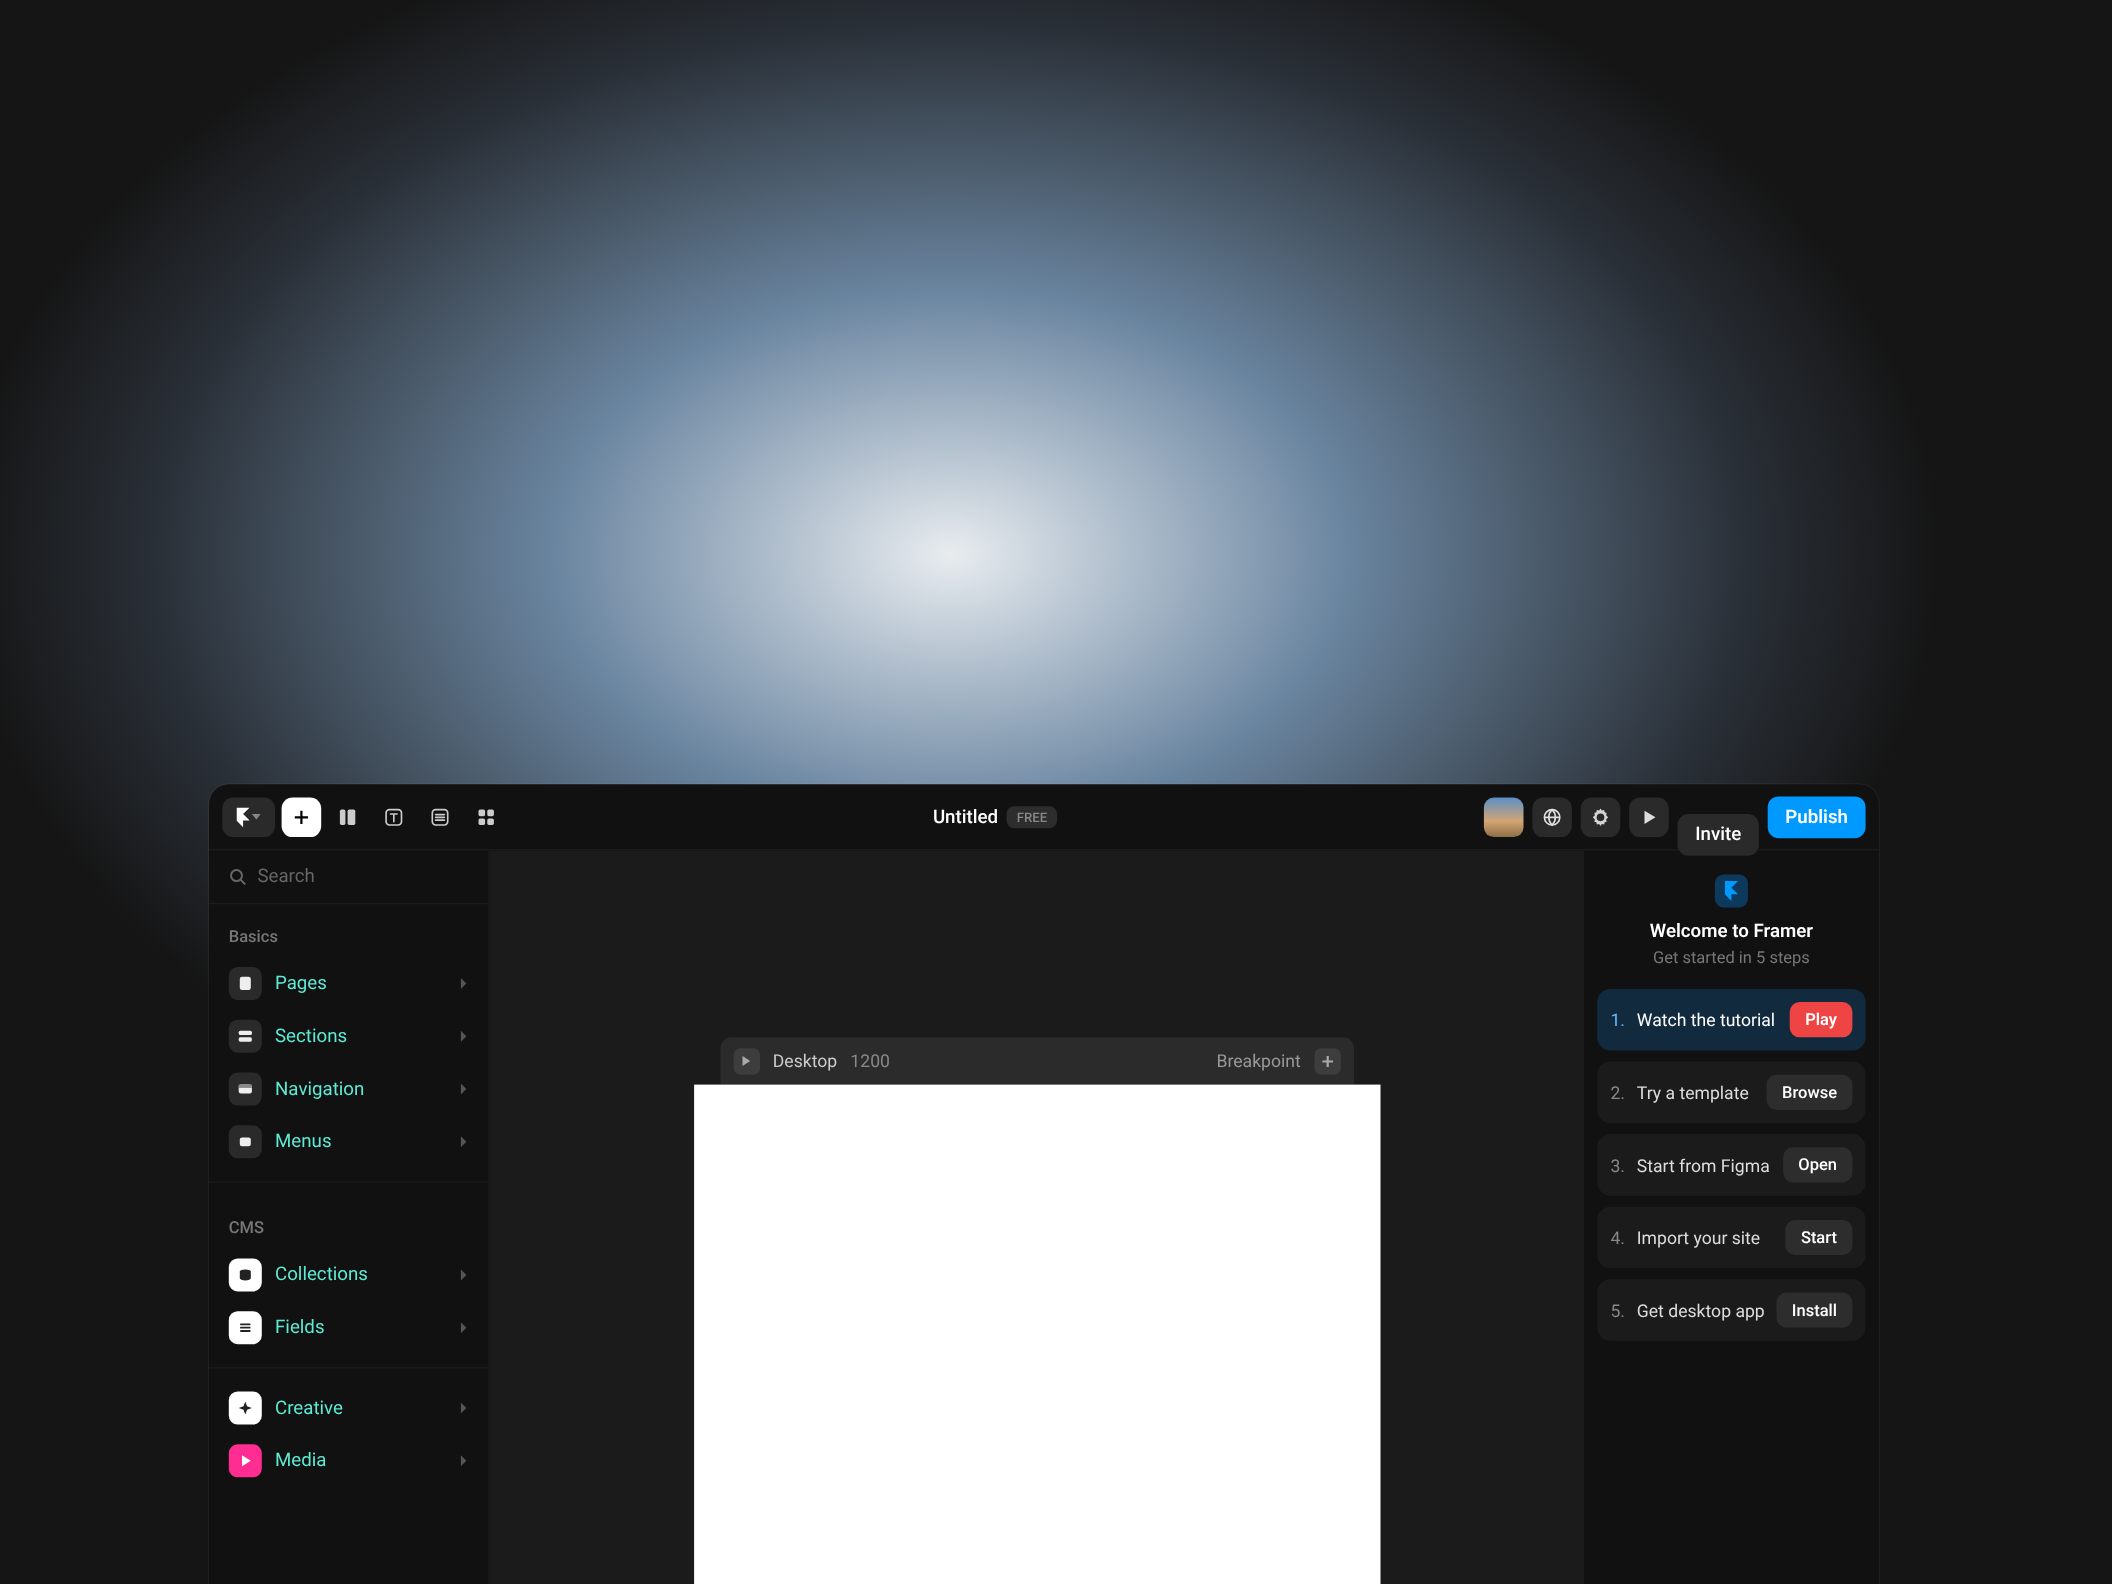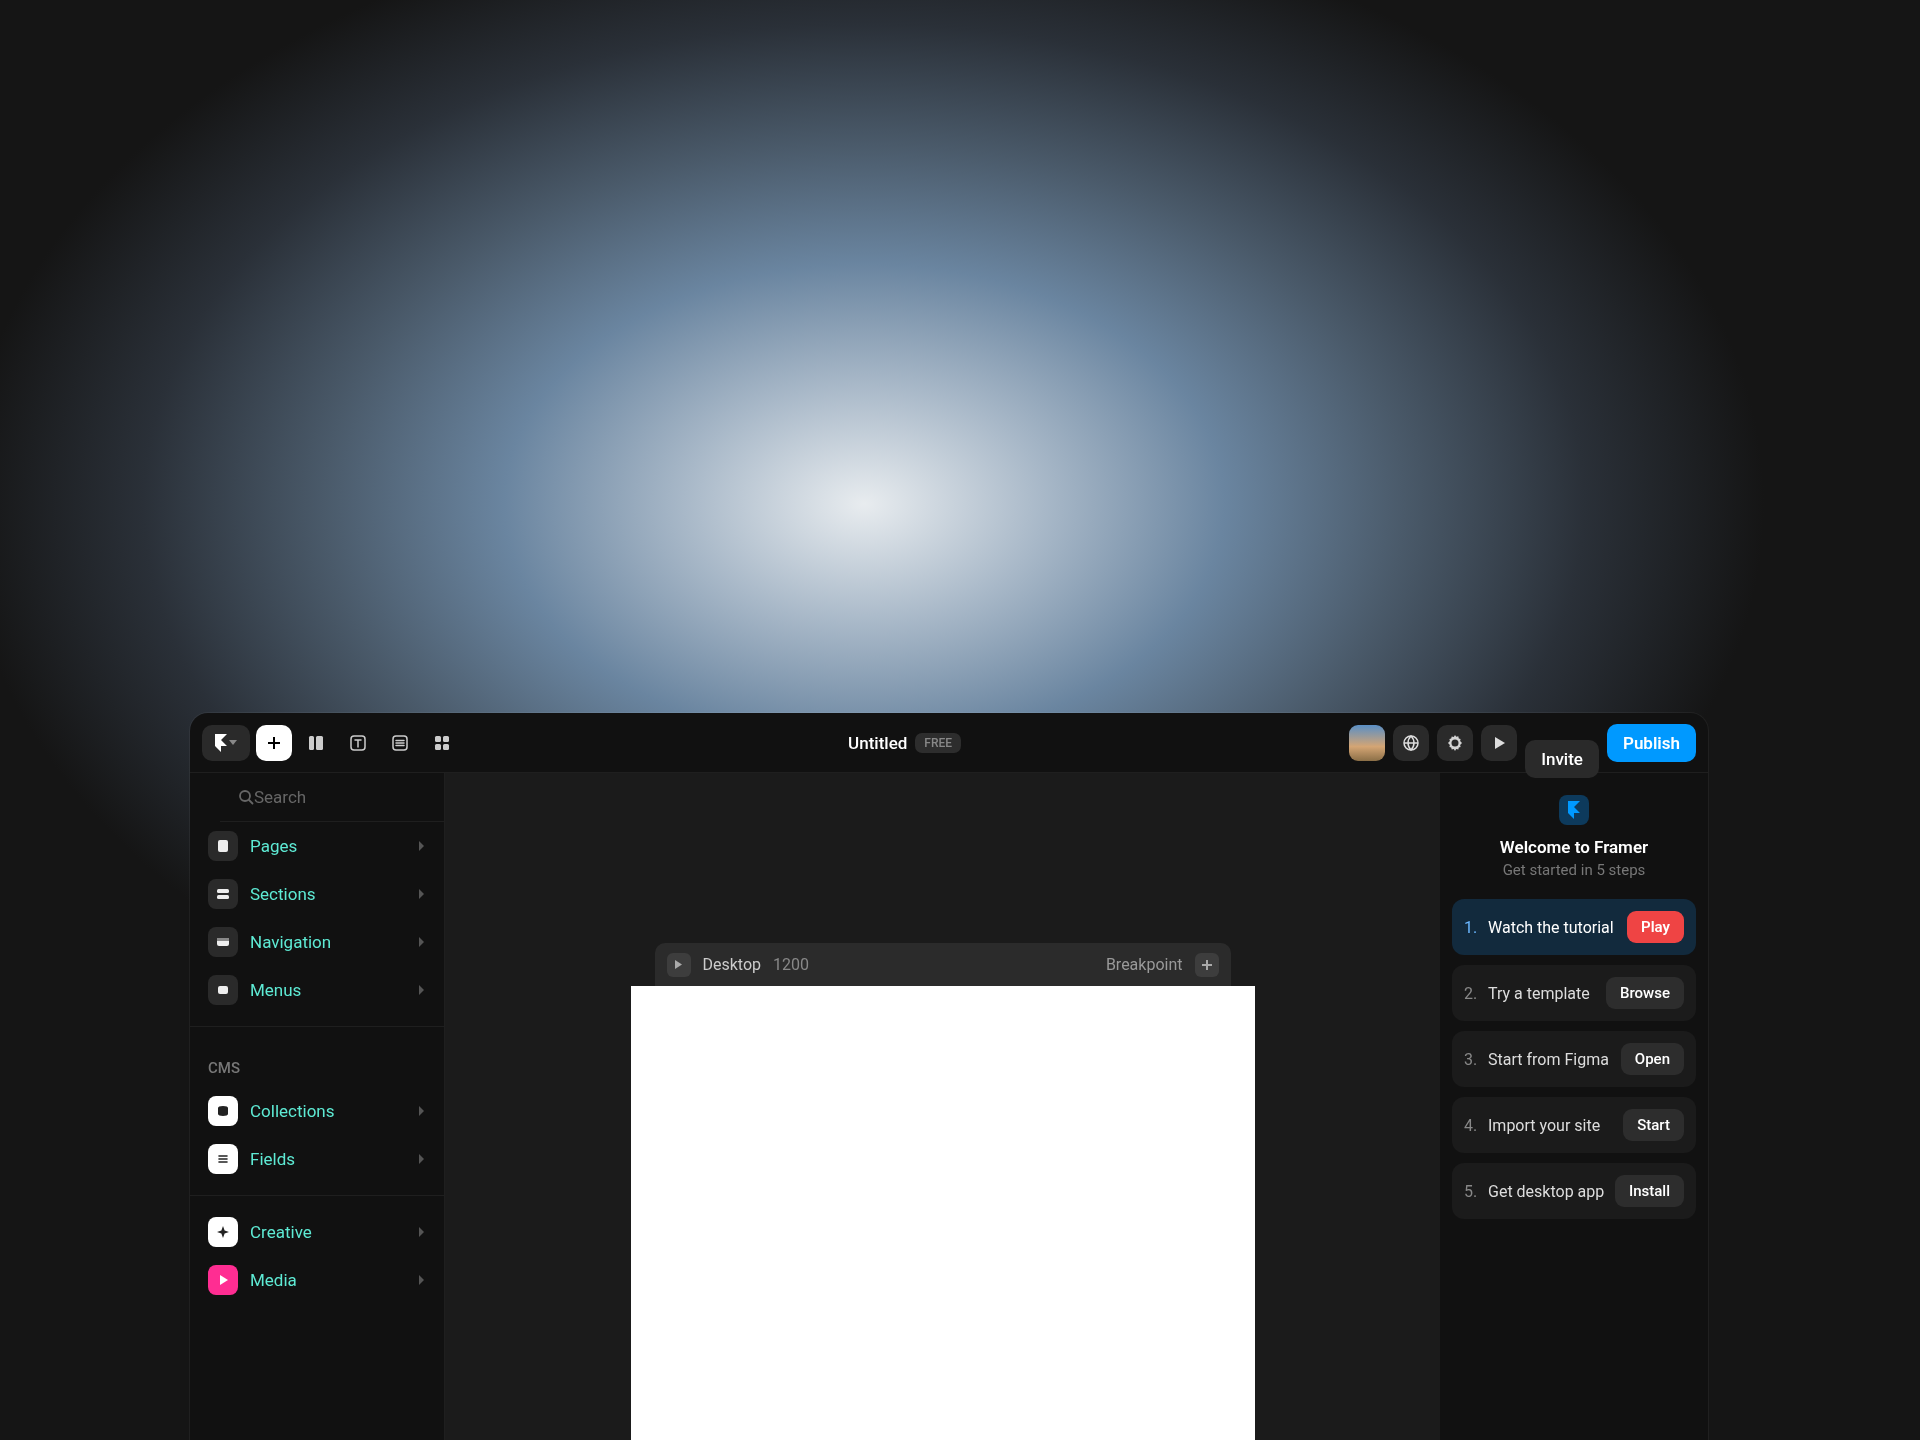--- a/index.html
+++ b/index.html
@@ -83,24 +83,23 @@
 .app-body { flex: 1; display: flex; overflow: hidden; }
 
 
 .sidebar {
   width: 255px;
   border-right: 1px solid #1f1f1f;
   overflow-y: auto;
   padding-bottom: 20px;
 }
 .search-row {
-  display: flex; align-items: center; gap: 0;
+  display: flex; align-items: center; gap: 10px;
   padding: 14px 18px;
   border-bottom: 1px solid #1f1f1f;
-  margin-left: 30px;
 }
 .search-row span { color: #666; font-size: 17px; }
 
 .section-header {
   color: #777;
   font-size: 15px;
   font-weight: 500;
   padding: 20px 18px 10px 18px;
 }
 
@@ -271,20 +270,21 @@
 
     <div class="sidebar">
       <div class="search-row">
         <svg width="16" height="16" viewBox="0 0 16 16" fill="none" stroke="#666" stroke-width="1.8">
             <circle cx="7" cy="7" r="5"></circle>
             <path d="M11 11l3.5 3.5" stroke-linecap="round"></path>
           </svg>
         <span>Search</span>
       </div>
 
+      <div class="section-header">Basics</div>
 
       <div class="sb-item">
         <div class="sb-icon">
             <svg width="14" height="14" viewBox="0 0 14 14" fill="#eee">
               <rect x="2" y="1" width="10" height="12" rx="2"></rect>
             </svg>
           </div>
         <span>Pages</span>
         <svg class="chev" width="8" height="12" viewBox="0 0 8 12" fill="#555">
             <path d="M1 1l5 5-5 5z"></path>

